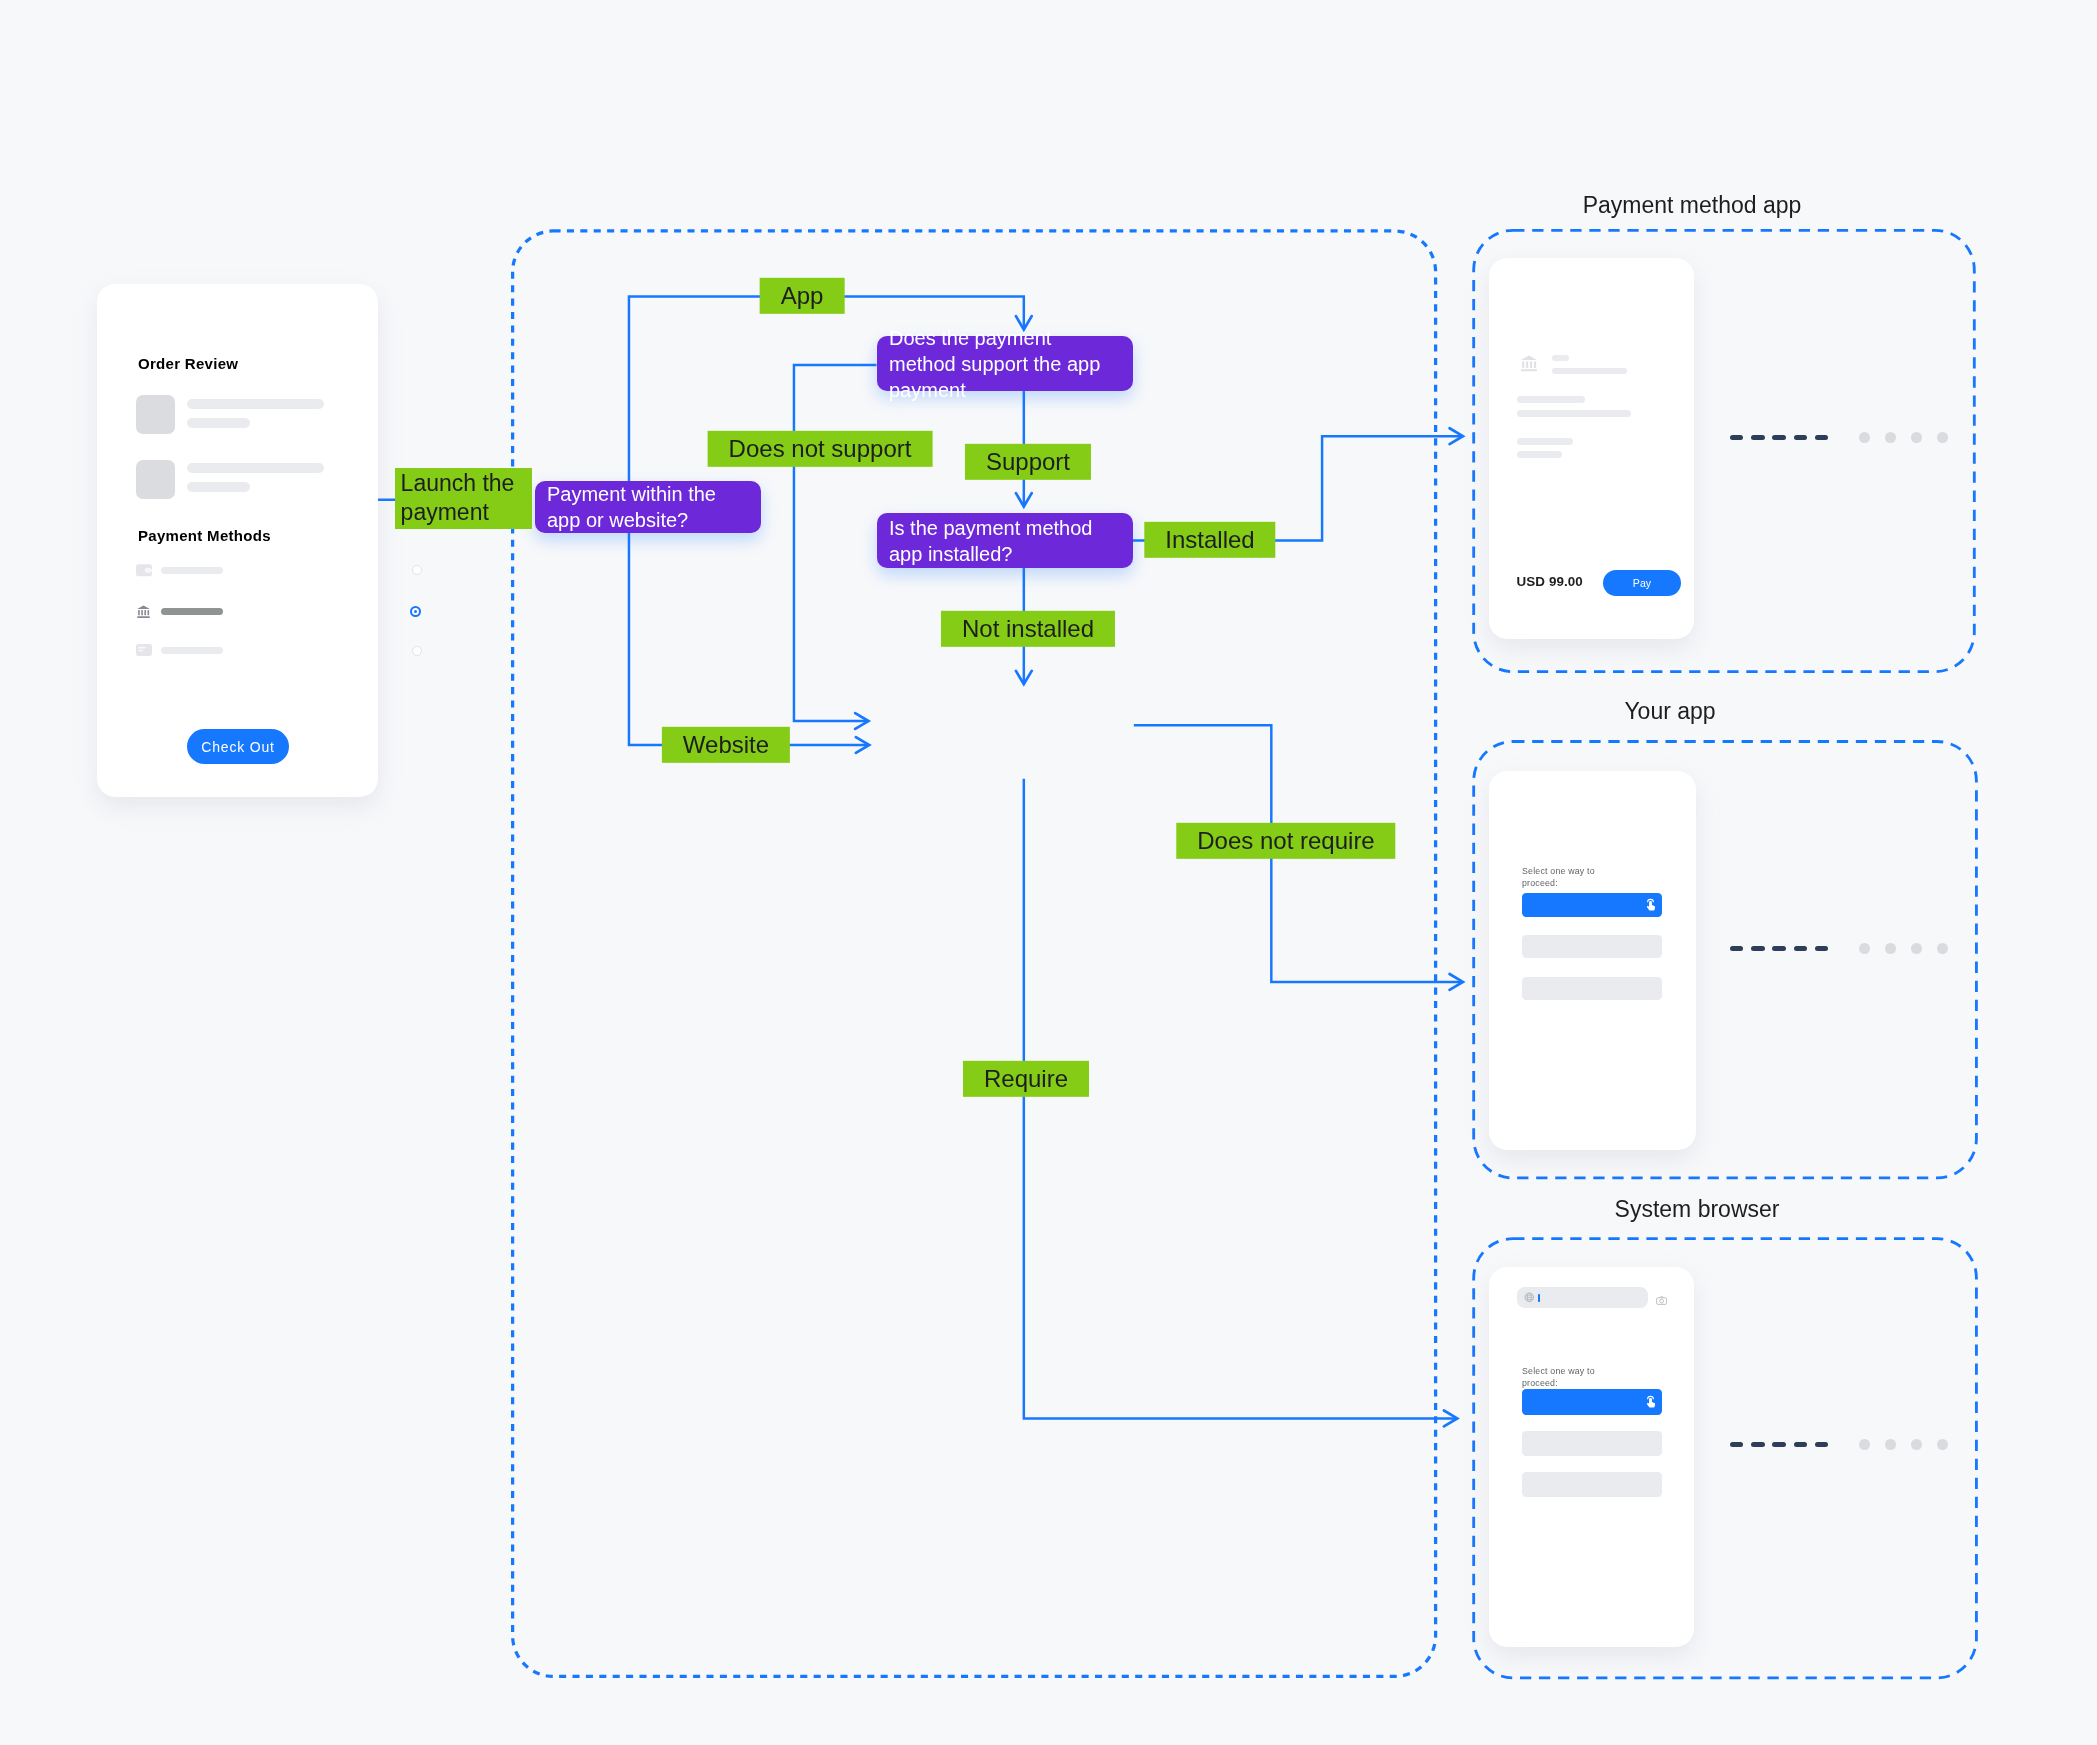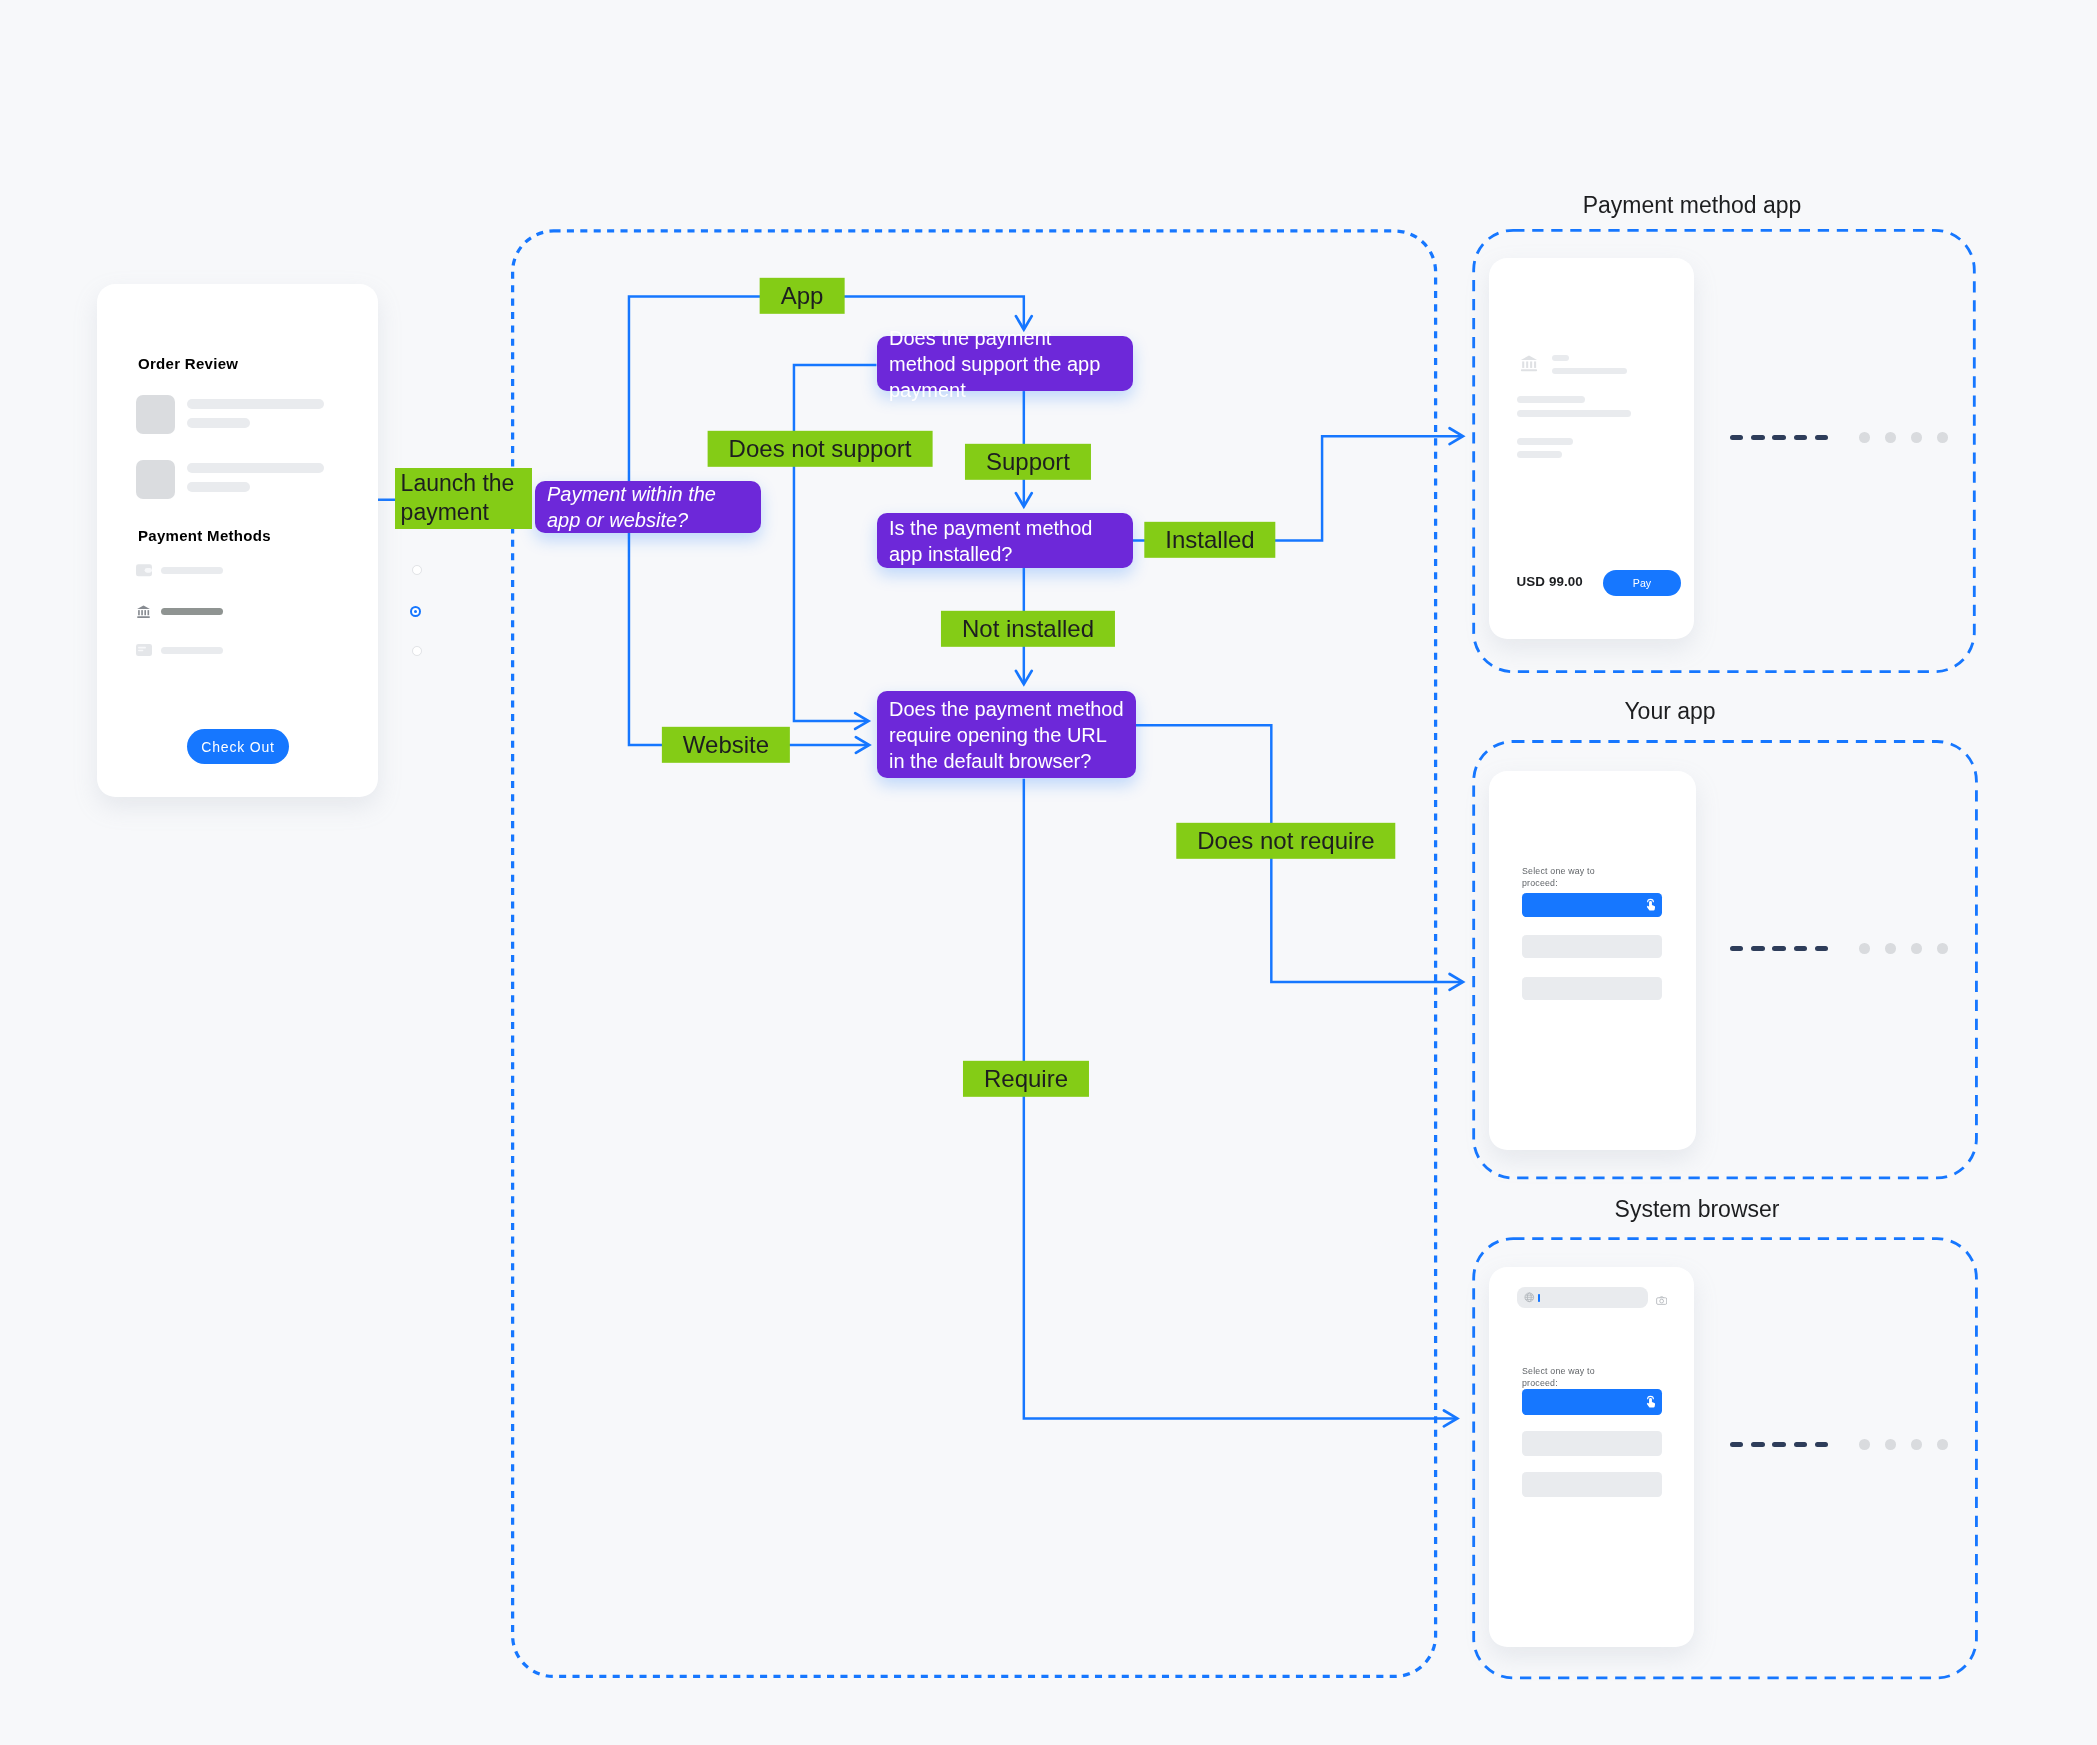--- a/index.html
+++ b/index.html
@@ -124,24 +124,23 @@
           <rect x="3" y="4" width="12" height="2.6" rx="1.3" fill="#f7f8fa"></rect>
           <rect x="3" y="8.6" width="8" height="2.2" rx="1.1" fill="#f7f8fa"></rect>
         </svg>
     </span>
     <div class="skelbar" style="left:64px;top:363px;width:62px;height:7px;border-radius:70px;"></div>
     <div class="radio" style="left:315px;top:362px;"></div>
 
     <button class="pill-btn" style="left:90px;top:417px;width:102px;height:35px;font-size:14px;letter-spacing:0.8px;margin-top:28px;">Check Out</button>
   </div>
 
-  <div class="qbox" style="left:535px;top:481px;width:226px;height:52px;font-style:italic;">Payment within the app or website?</div>
+  <div class="qbox" style="left:535px;top:481px;width:226px;height:52px;">Payment within the app or website?</div>
   <div class="qbox" style="left:877px;top:336px;width:256px;height:55px;">Does the payment method support the app payment</div>
   <div class="qbox" style="left:877px;top:513px;width:256px;height:55px;">Is the payment method app installed?</div>
-  <div class="qbox" style="left:877px;top:691px;width:259px;height:87px;">Does the payment method require opening the URL in the default browser?</div>
 
   <div class="flabel multiline" style="left:395px;top:468px;width:126px;font-size:23px;">Launch the payment</div>
   <div class="flabel" style="left:802px;top:296px;">App</div>
   <div class="flabel" style="left:820px;top:449px;">Does not support</div>
   <div class="flabel" style="left:1028px;top:462px;">Support</div>
   <div class="flabel" style="left:1210px;top:540px;">Installed</div>
   <div class="flabel" style="left:1028px;top:629px;">Not installed</div>
   <div class="flabel" style="left:726px;top:745px;">Website</div>
   <div class="flabel" style="left:1286px;top:841px;">Does not require</div>
   <div class="flabel" style="left:1026px;top:1079px;">Require</div>

